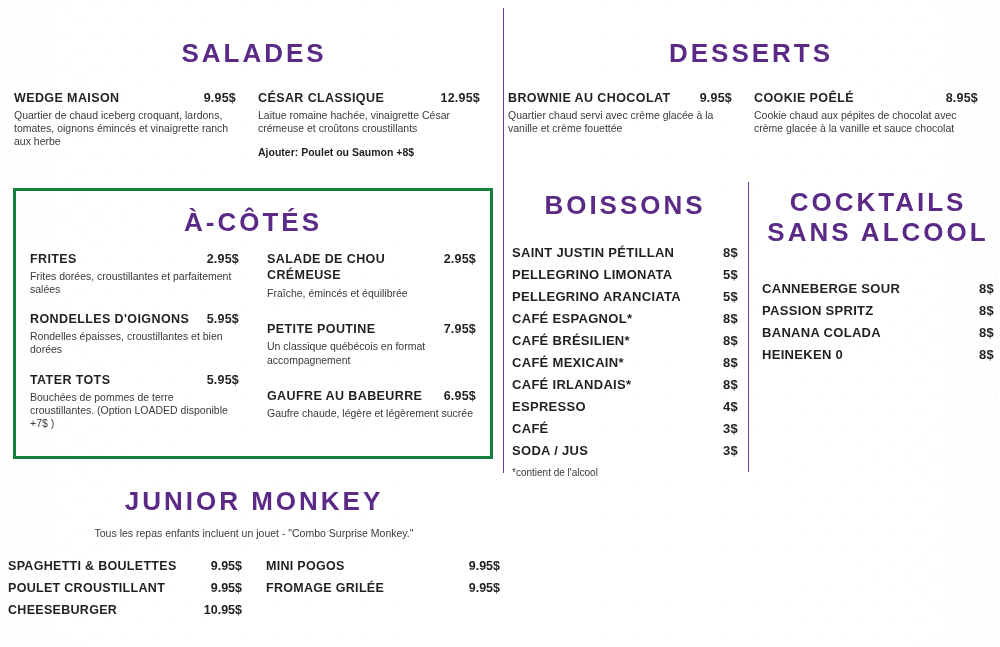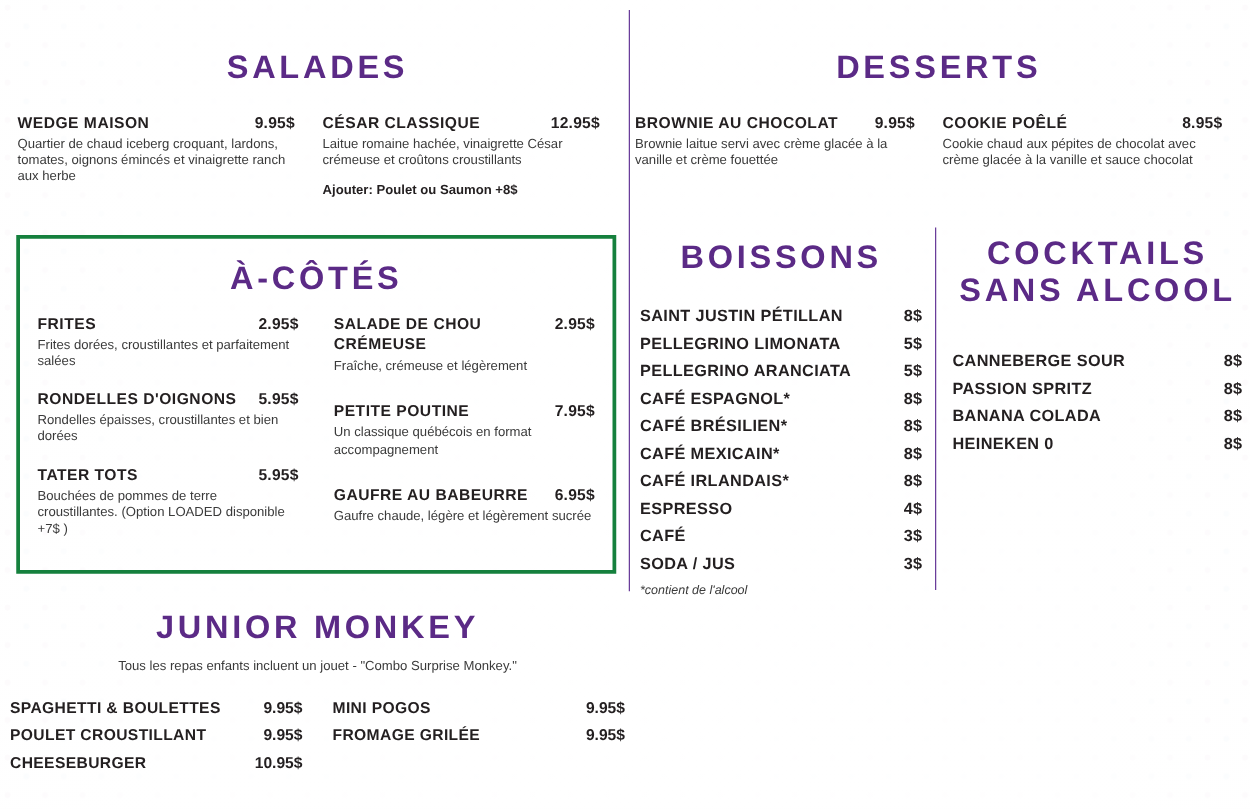--- a/index.html
+++ b/index.html
@@ -176,21 +176,20 @@
     letter-spacing: 0.3px;
     text-transform: uppercase;
     padding: 3.5px 0;
   }
   .footnote {
     font-size: 10px;
     color: #3a3a3a;
     margin-top: 6px;
     font-weight: normal;
     text-transform: none;
-    font-style: italic;
   }
 
   
   #cocktails {
     position: absolute;
     left: 762px;
     top: 188px;
     width: 232px;
   }
   #cocktails .title-block { line-height: 1.15; }
@@ -270,21 +269,21 @@
 
   <section id="desserts">
     <div class="section-title">DESSERTS</div>
     <div class="cols">
       <div class="col">
         <div>
           <div class="item-row">
             <span class="item-name">BROWNIE AU CHOCOLAT</span>
             <span class="item-price">9.95$</span>
           </div>
-          <div class="item-desc">Brownie laitue servi avec crème glacée à la vanille et crème fouettée</div>
+          <div class="item-desc">Quartier chaud servi avec crème glacée à la vanille et crème fouettée</div>
         </div>
       </div>
       <div class="col">
         <div>
           <div class="item-row">
             <span class="item-name">COOKIE POÊLÉ</span>
             <span class="item-price">8.95$</span>
           </div>
           <div class="item-desc">Cookie chaud aux pépites de chocolat avec crème glacée à la vanille et sauce chocolat</div>
         </div>
@@ -317,21 +316,21 @@
           </div>
           <div class="item-desc">Bouchées de pommes de terre croustillantes. (Option LOADED disponible +7$ )</div>
         </div>
       </div>
       <div class="col right">
         <div class="entry">
           <div class="item-row">
             <span class="twoline-name">SALADE DE CHOU CRÉMEUSE</span>
             <span class="item-price">2.95$</span>
           </div>
-          <div class="item-desc">Fraîche, crémeuse et légèrement</div>
+          <div class="item-desc">Fraîche, émincés et équilibrée</div>
         </div>
         <div class="entry">
           <div class="item-row">
             <span class="item-name">PETITE POUTINE</span>
             <span class="item-price">7.95$</span>
           </div>
           <div class="item-desc">Un classique québécois en format accompagnement</div>
         </div>
         <div class="entry">
           <div class="item-row">

